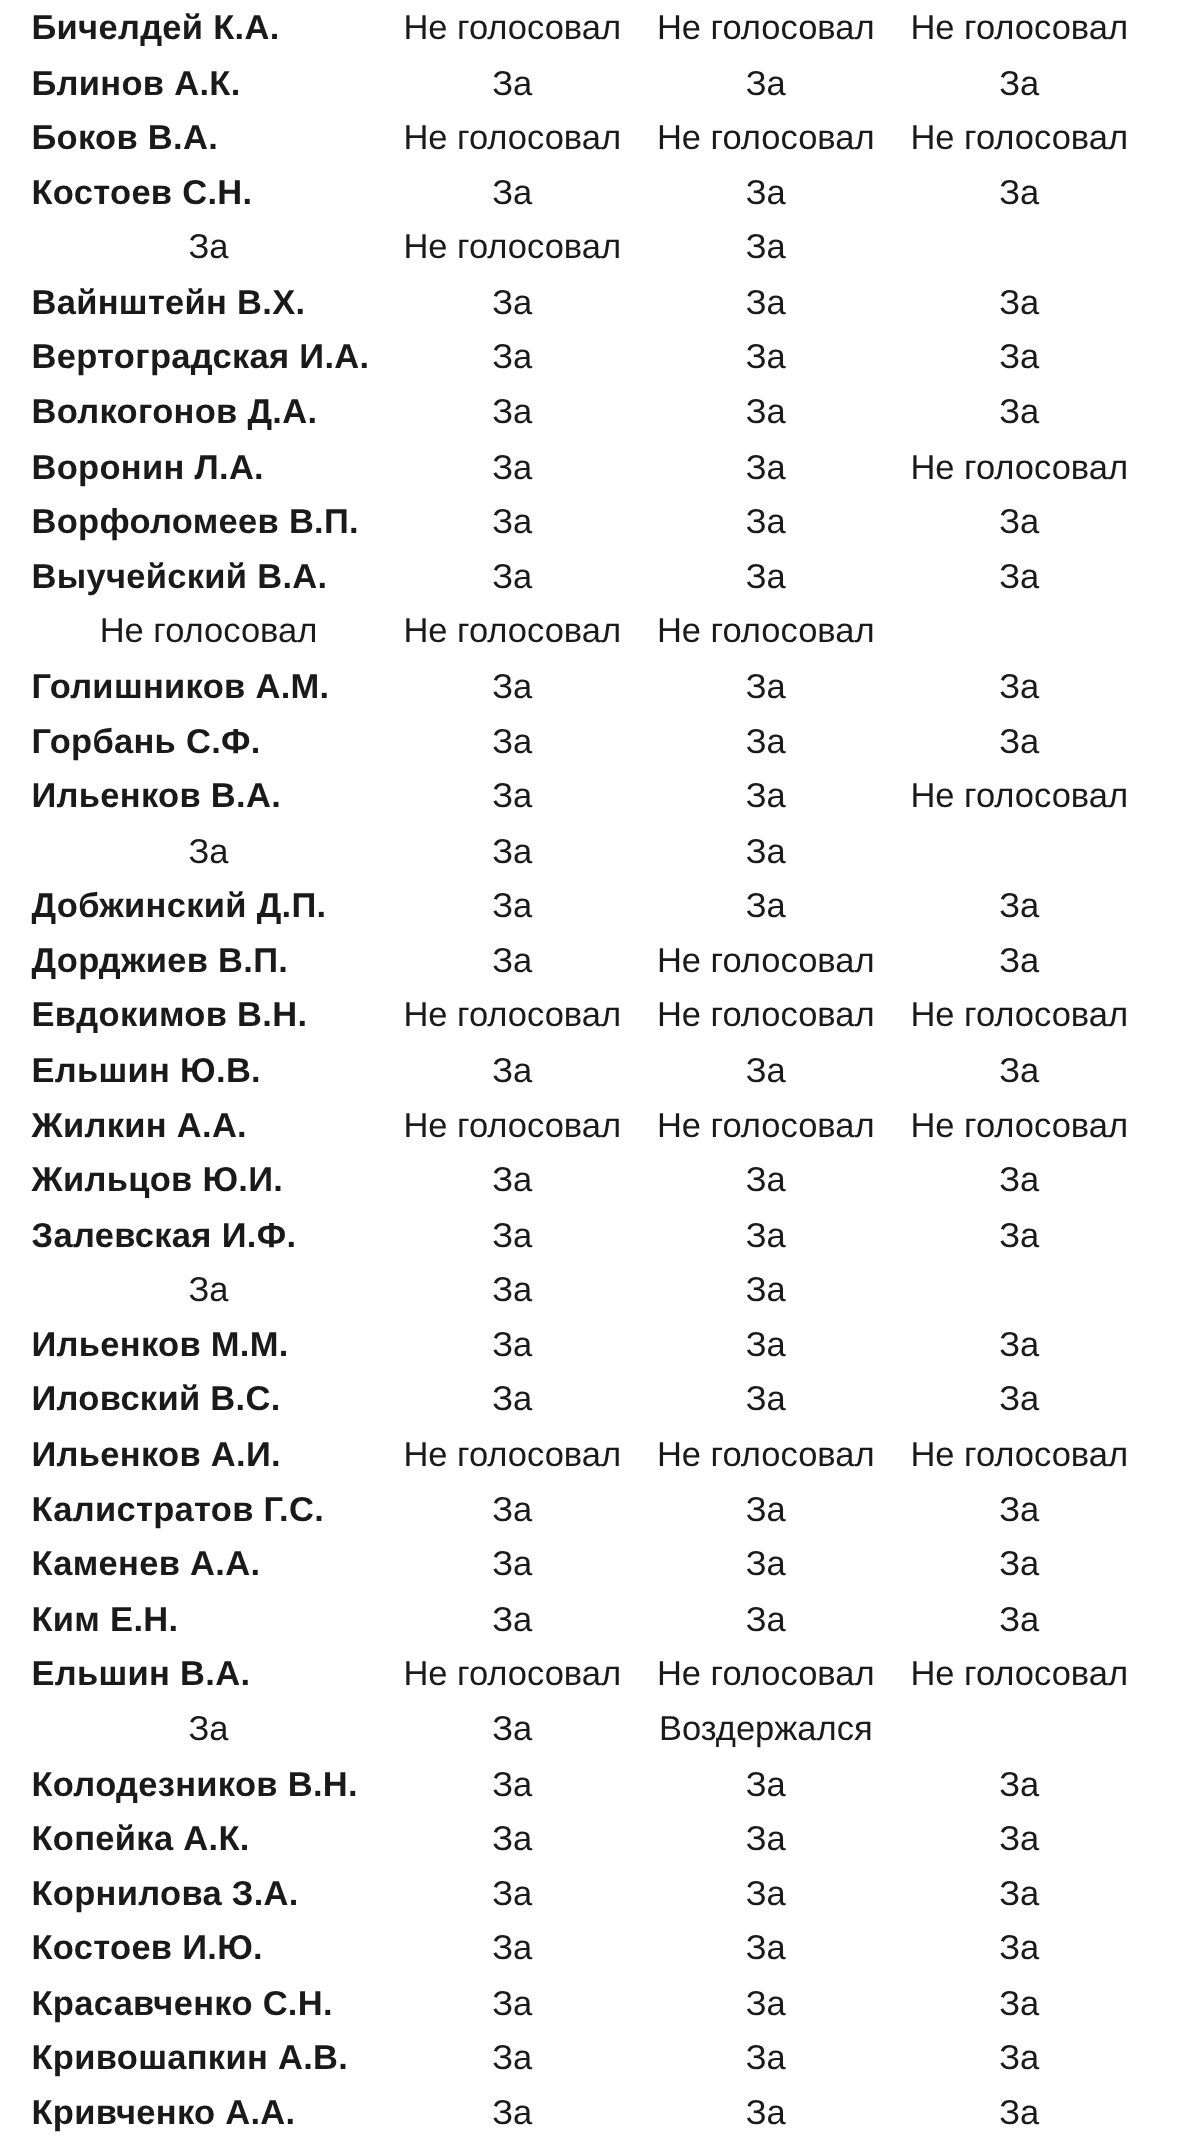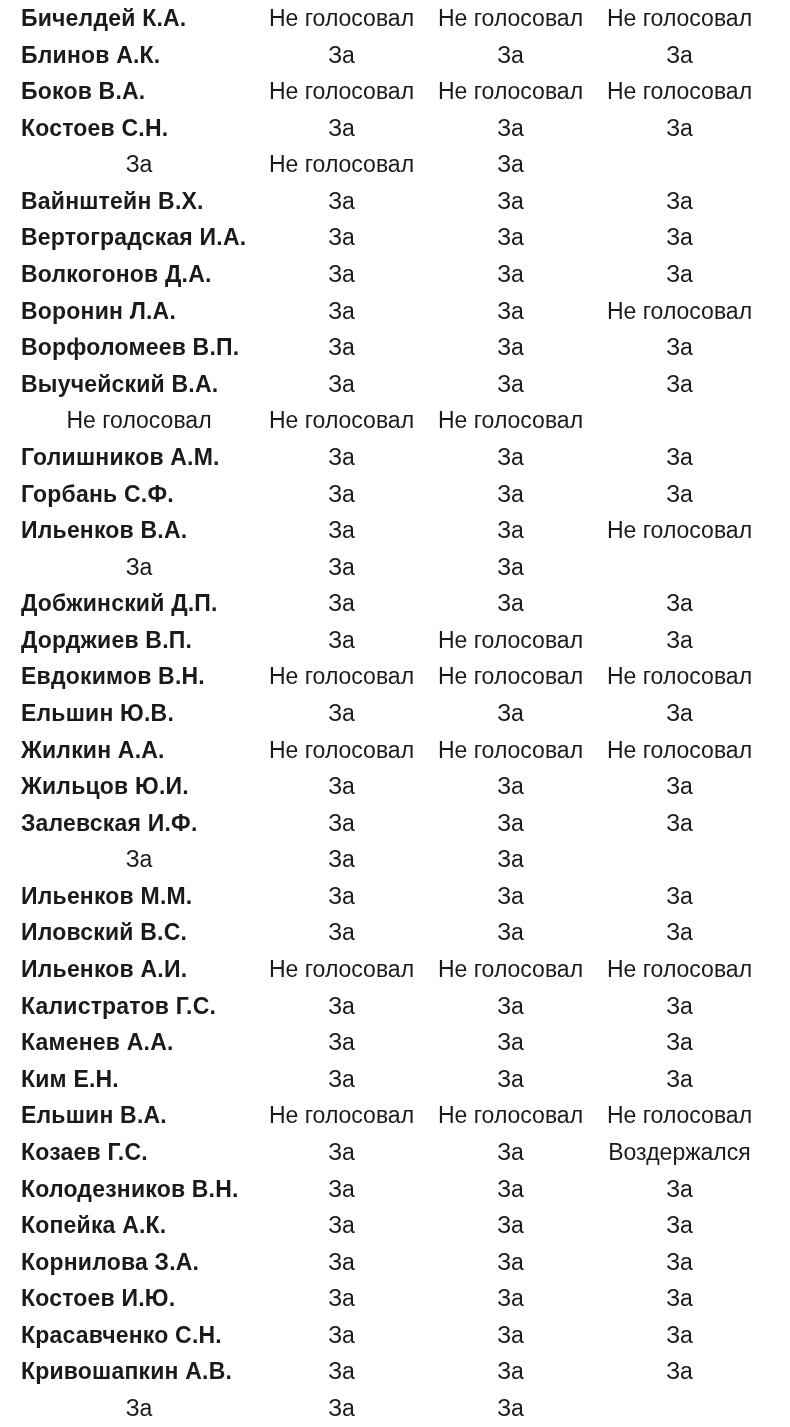--- a/index.html
+++ b/index.html
@@ -225,21 +225,20 @@
         <div class="cell vote">За</div>
         <div class="cell vote">За</div>
       </div>
       <div class="row">
         <div class="cell name">Ельшин В.А.</div>
         <div class="cell vote">Не голосовал</div>
         <div class="cell vote">Не голосовал</div>
         <div class="cell vote">Не голосовал</div>
       </div>
       <div class="row">
-        <div class="cell name">Козаев Г.С.</div>
         <div class="cell vote">За</div>
         <div class="cell vote">За</div>
         <div class="cell vote">Воздержался</div>
       </div>
       <div class="row">
         <div class="cell name">Колодезников В.Н.</div>
         <div class="cell vote">За</div>
         <div class="cell vote">За</div>
         <div class="cell vote">За</div>
       </div>
@@ -267,18 +266,19 @@
         <div class="cell vote">За</div>
         <div class="cell vote">За</div>
       </div>
       <div class="row">
         <div class="cell name">Кривошапкин А.В.</div>
         <div class="cell vote">За</div>
         <div class="cell vote">За</div>
         <div class="cell vote">За</div>
       </div>
       <div class="row">
+        <div class="cell name">Кривченко А.А.</div>
         <div class="cell vote">За</div>
         <div class="cell vote">За</div>
         <div class="cell vote">За</div>
       </div>
     </div>
 </div>
 
 </body></html>

